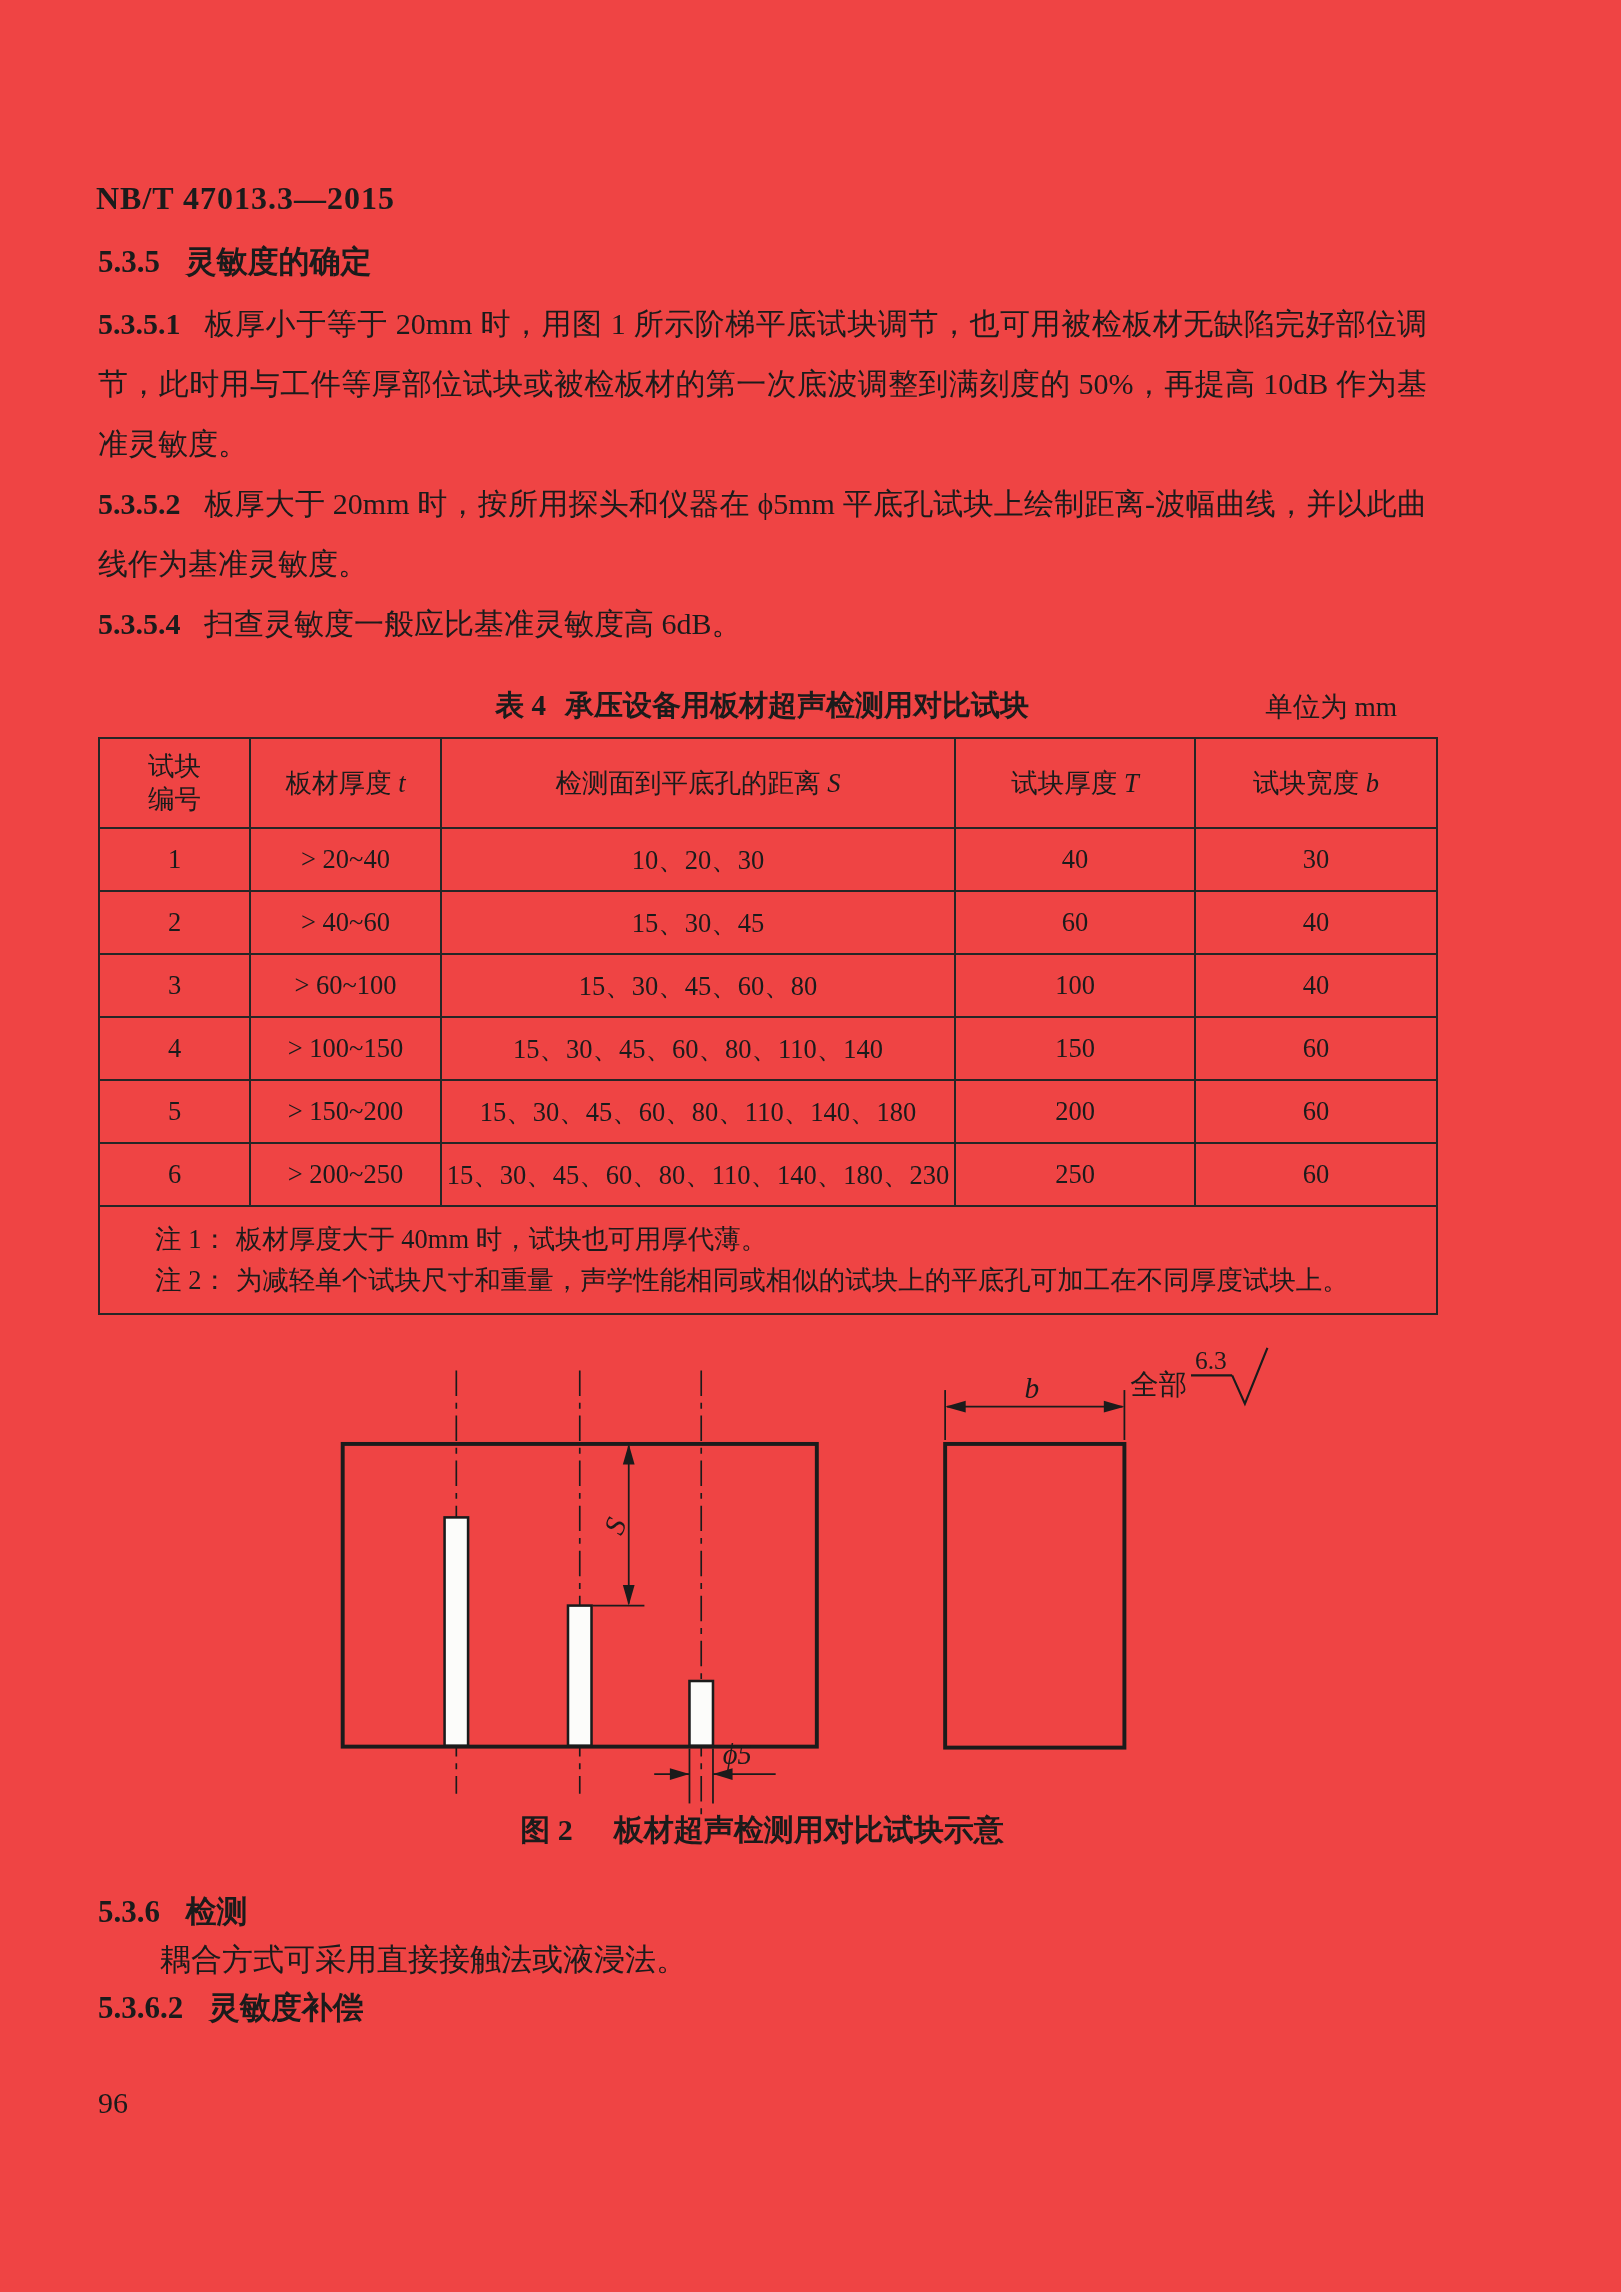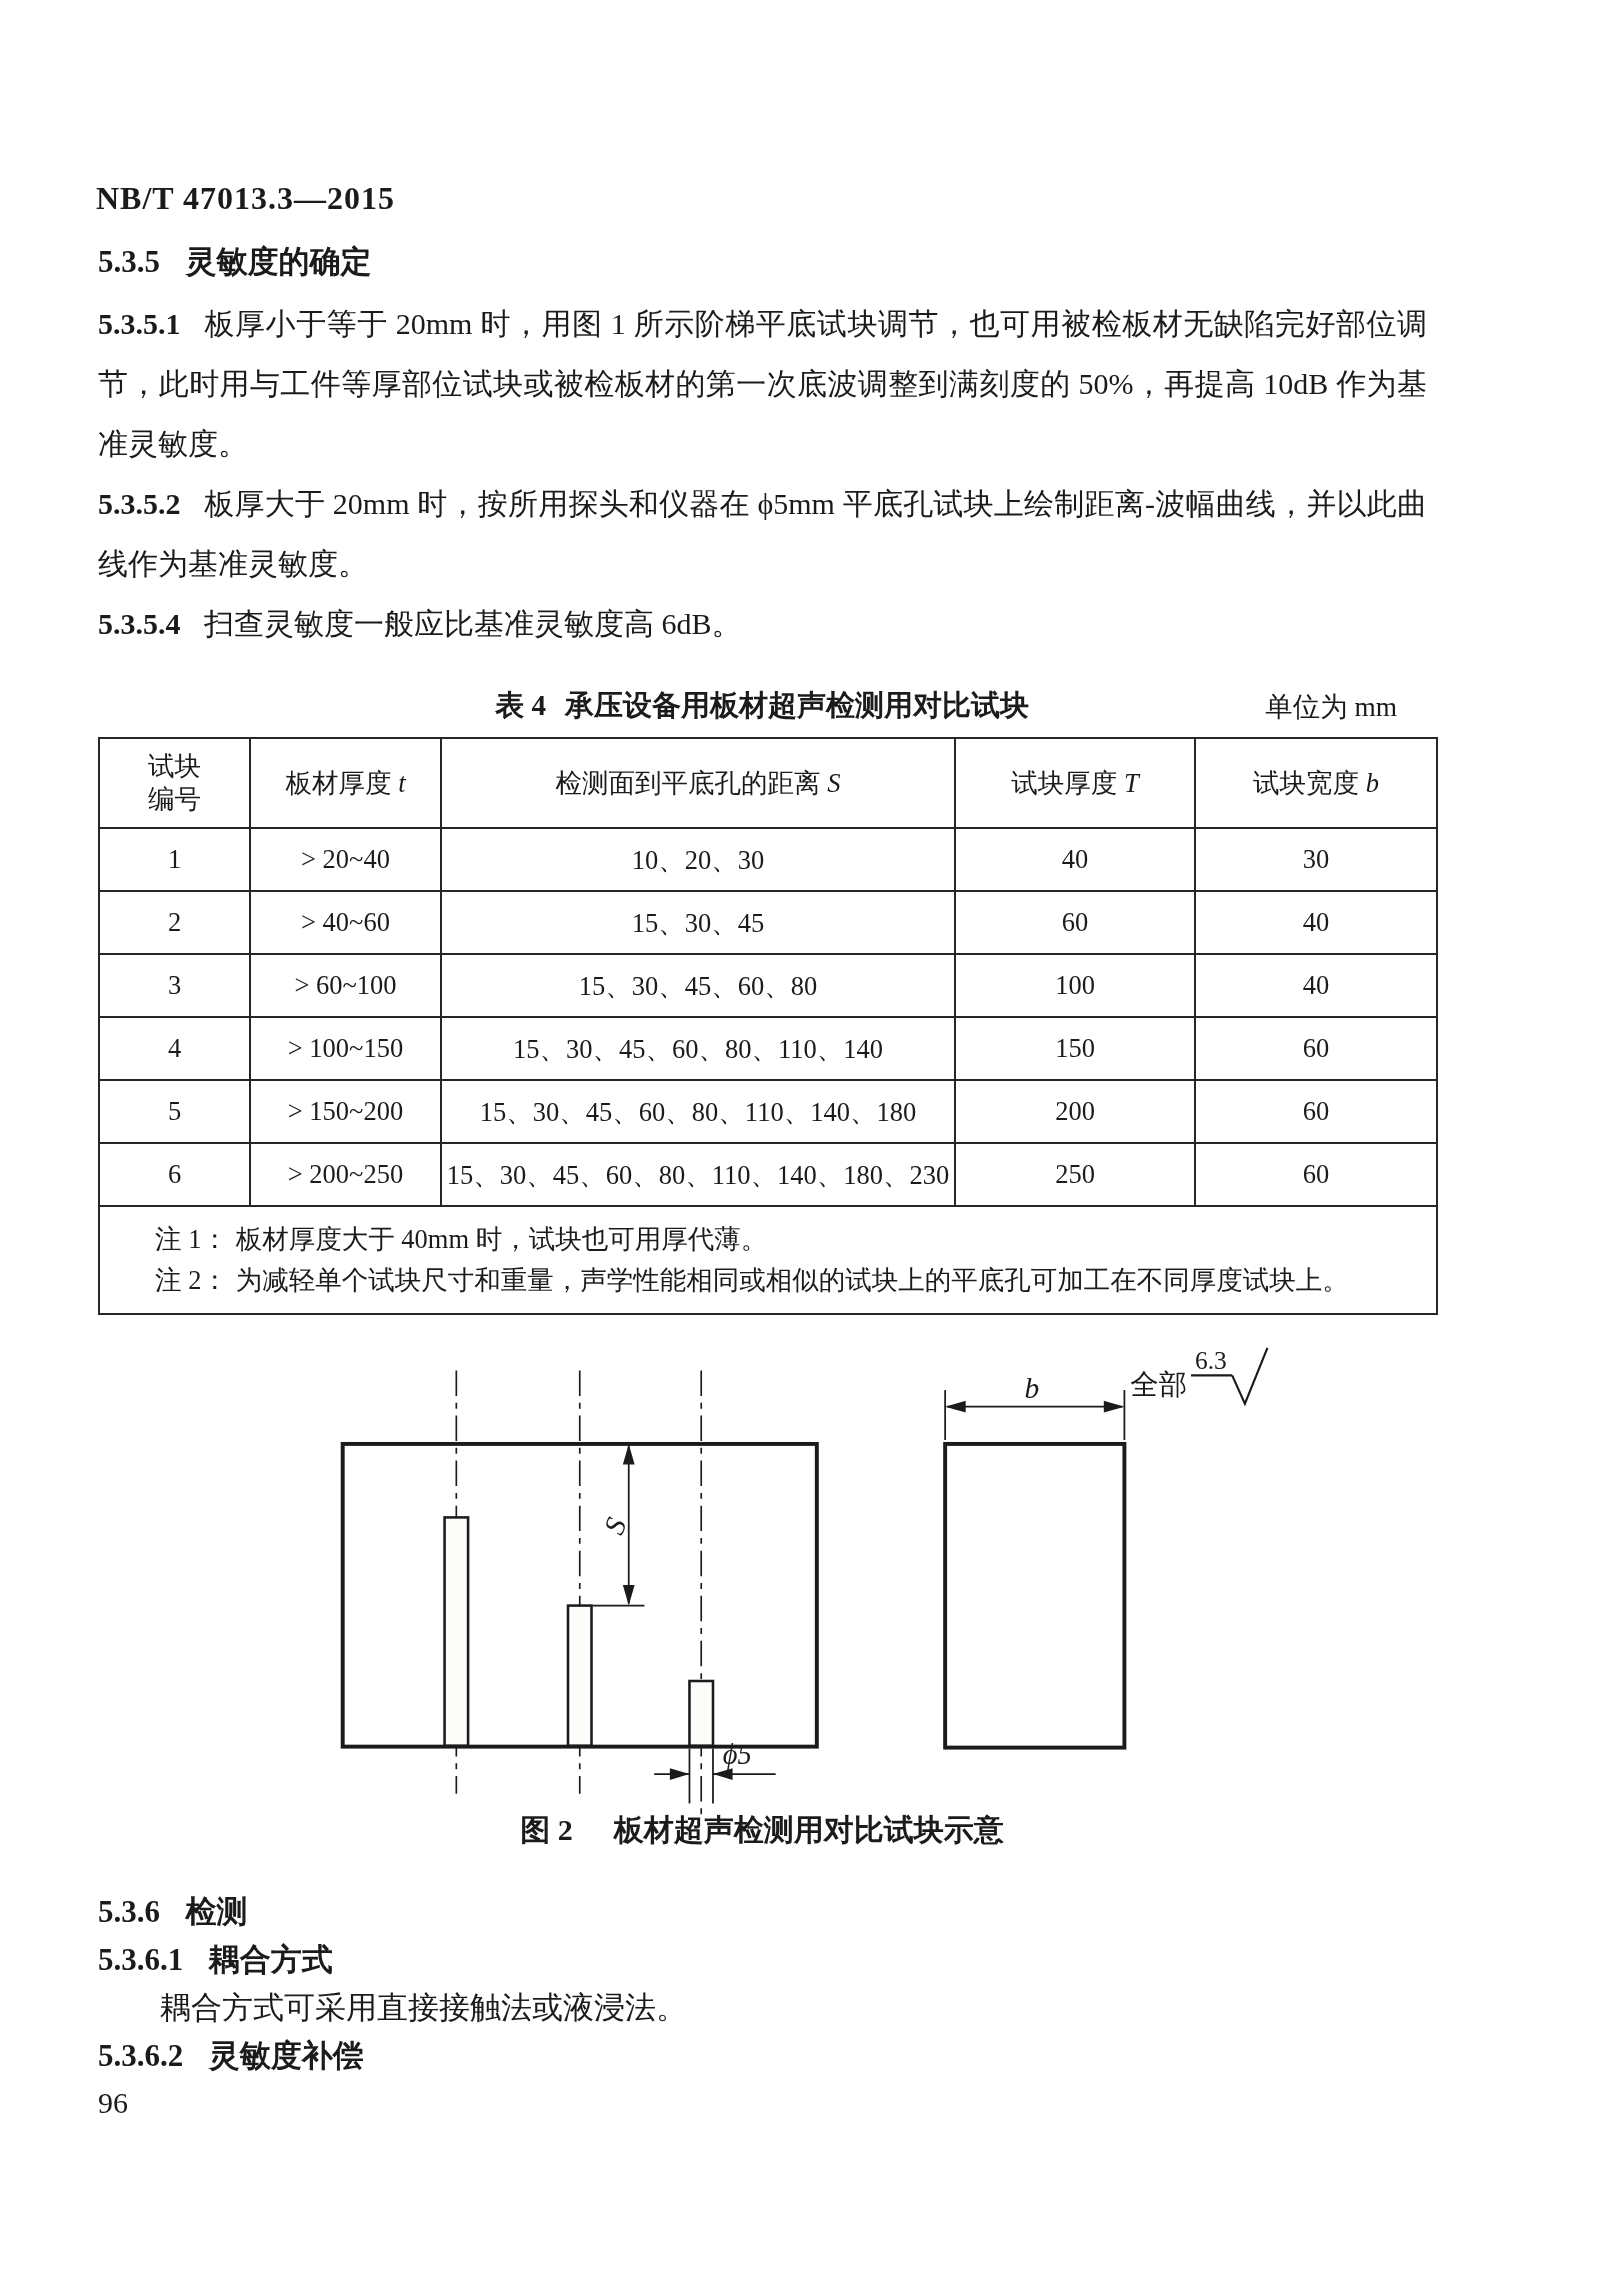--- a/index.html
+++ b/index.html
@@ -1,20 +1,20 @@
 <!DOCTYPE html>
 <html lang="zh"><head>
 <meta charset="utf-8">
 <style>
   html,body{margin:0;padding:0;background:#e8e8e6;}
   .page{
     position:relative;
     width:1621px;height:2293px;
     margin:0 auto;
-    background:#ffffff;
+    background:#ef4444;
     font-family:"Liberation Serif", serif;
     color:#1b1b1b;
     overflow:hidden;
   }
   .abs{position:absolute;}
   .doc-code{left:96px;top:180px;font-size:32px;font-weight:700;letter-spacing:1px;}
   .clause-head{font-size:31px;font-weight:700;}
   .clause-num{margin-right:25.5px;}
   .para-block{left:98px;top:294px;width:1329px;}
   .para{margin:0;font-size:30px;line-height:60px;text-align:justify;}
@@ -198,21 +198,20 @@
     <text x="928" y="50" font-size="29">全部</text>
     <text x="994" y="25" font-size="26">6.3</text>
   </svg>
 
   <div class="abs fig-caption">
     <span class="gap">图 2</span><span>板材超声检测用对比试块示意</span>
   </div>
 
   <div class="abs bottom-block">
     <div class="bh"><span class="clause-num">5.3.6</span><span>检测</span></div>
-    <div class="bh"><span class="clause-num">5.3.6.1</span><span>耦合方式</span></div>
     <div class="indent">耦合方式可采用直接接触法或液浸法。</div>
     <div class="bh"><span class="clause-num">5.3.6.2</span><span>灵敏度补偿</span></div>
   </div>
 
   <div class="abs page-num">96</div>
 
 </div>
 
 
 </body></html>

